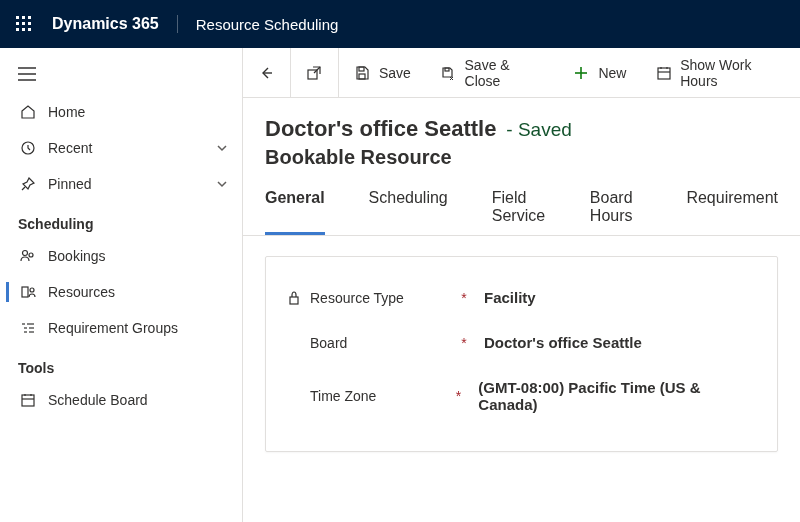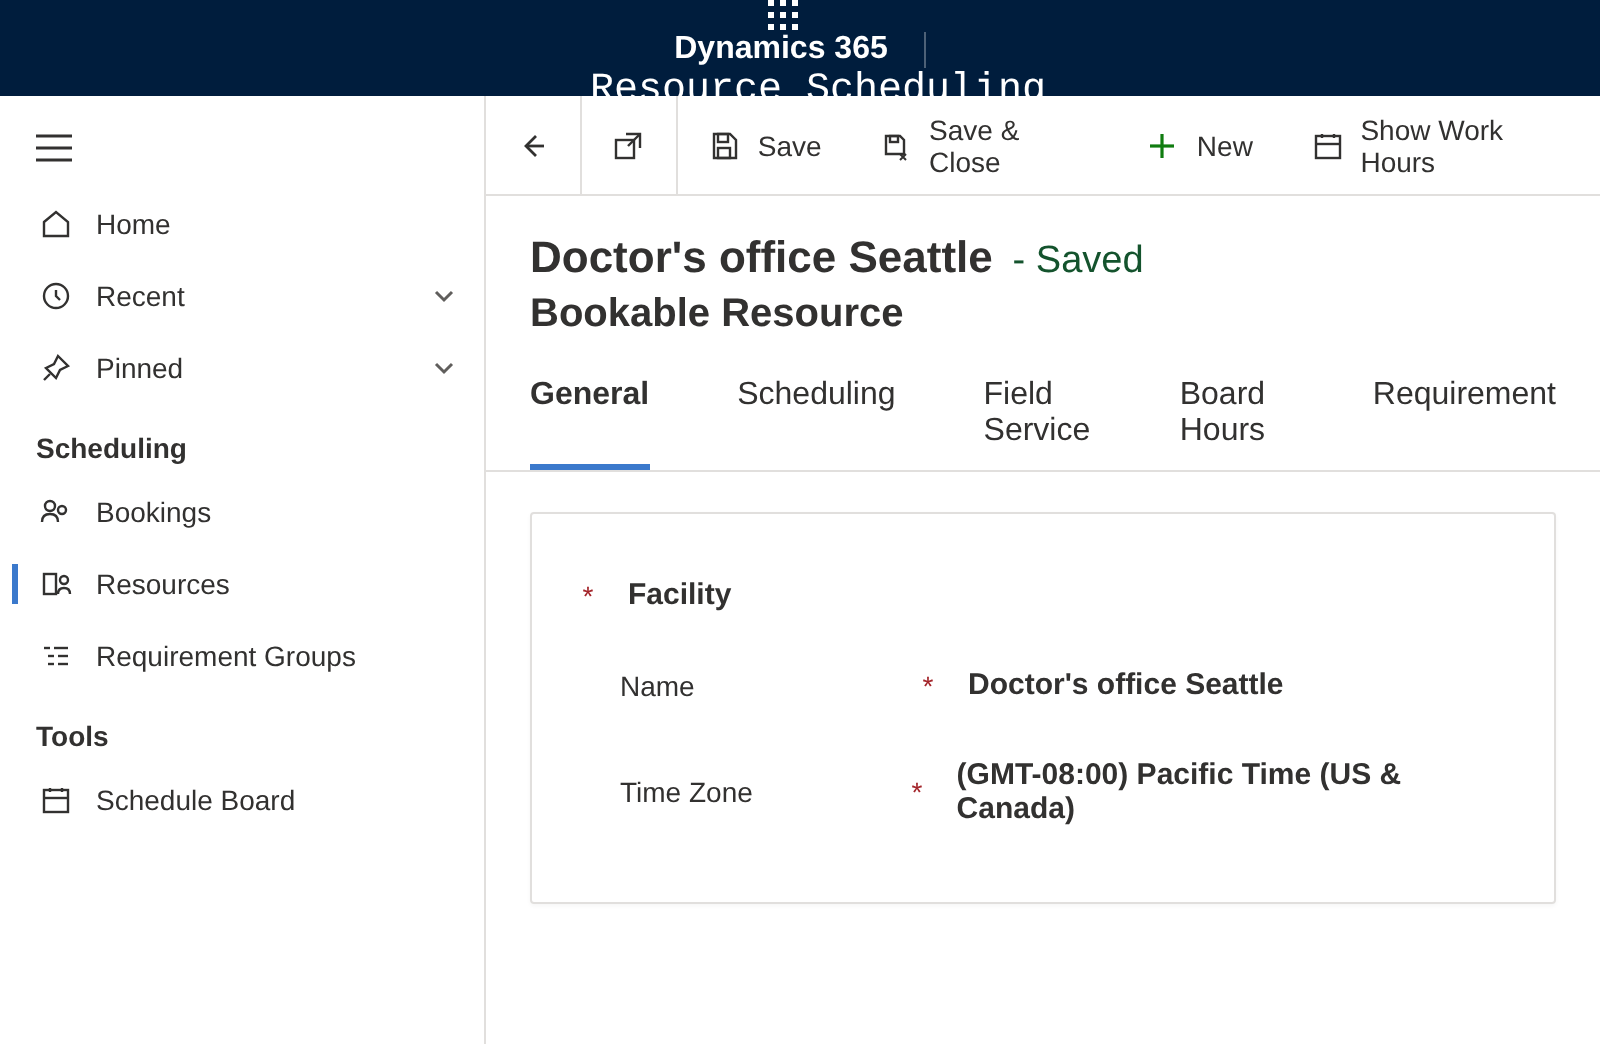--- a/index.html
+++ b/index.html
@@ -1,23 +1,23 @@
 <!DOCTYPE html>
 <html><head>
 <meta charset="utf-8">
 <style>
   * { box-sizing: border-box; margin: 0; padding: 0; }
   body { font-family: "Segoe UI", -apple-system, sans-serif; font-size: 14px; color: #323130; background: #fff; width: 800px; height: 522px; overflow: hidden; }
   
   
-  .top-header { background: #001d3d; color: #fff; height: 48px; display: flex; align-items: center; padding: 0 12px; flex-direction: column; }
+  .top-header { background: #001d3d; color: #fff; height: 48px; display: flex; align-items: center; padding: 0 12px; }
   .waffle { width: 24px; height: 24px; display: flex; align-items: center; justify-content: center; margin-right: 16px; cursor: pointer; }
   .waffle svg { fill: #fff; }
   .brand { font-weight: 600; font-size: 16px; padding-right: 18px; border-right: 1px solid rgba(255,255,255,0.3); }
-  .module { padding-left: 18px; font-size: 20px; font-weight: 400; font-family: Liberation Mono, monospace; }
+  .module { padding-left: 18px; font-size: 15px; font-weight: 400; }
   
   
   .body-area { display: flex; height: calc(100% - 48px); }
   
   
   .left-nav { width: 243px; border-right: 1px solid #e1dfdd; display: flex; flex-direction: column; padding-top: 6px; background:#fff;}
   .hamburger { height: 40px; display: flex; align-items: center; padding-left: 18px; cursor: pointer; }
   .nav-item { height: 36px; display: flex; align-items: center; padding-left: 18px; cursor: pointer; position: relative; }
   .nav-item.active { background: #fff; }
   .nav-item.active::before { content:""; position:absolute; left:6px; top:8px; bottom:8px; width:3px; background:#3b79cc; }
@@ -251,27 +251,36 @@
       <div class="tab active">General</div>
       <div class="tab">Scheduling</div>
       <div class="tab">Field Service</div>
       <div class="tab">Board Hours</div>
       <div class="tab">Requirement</div>
     </div>
 
     <div class="form-wrap">
       <div class="card">
         <div class="frow">
+          <div class="flabel">
+            <span class="lock">
+                <svg width="12" height="14" viewBox="0 0 12 14" fill="none" stroke="#323130" stroke-width="1.2">
+                  <rect x="2" y="6" width="8" height="7"></rect>
+                  <path d="M4 6 V4 C4 2 5 1 6 1 C7 1 8 2 8 4 V6"></path>
+                </svg>
+              </span>
+            <span>Resource Type</span>
+          </div>
           <span class="req">*</span>
           <span class="fval">Facility</span>
         </div>
         <div class="frow">
           <div class="flabel">
             <span style="width:14px"></span>
-            <span>Name</span>
+            <span>Board</span>
           </div>
           <span class="req">*</span>
           <span class="fval">Doctor's office Seattle</span>
         </div>
         <div class="frow">
           <div class="flabel">
             <span style="width:14px"></span>
             <span>Time Zone</span>
           </div>
           <span class="req">*</span>

